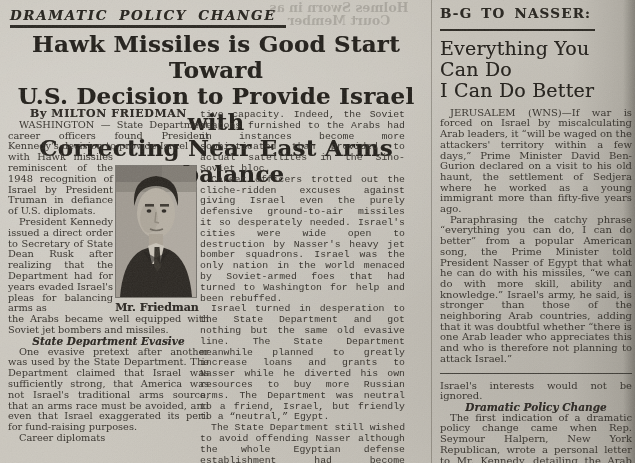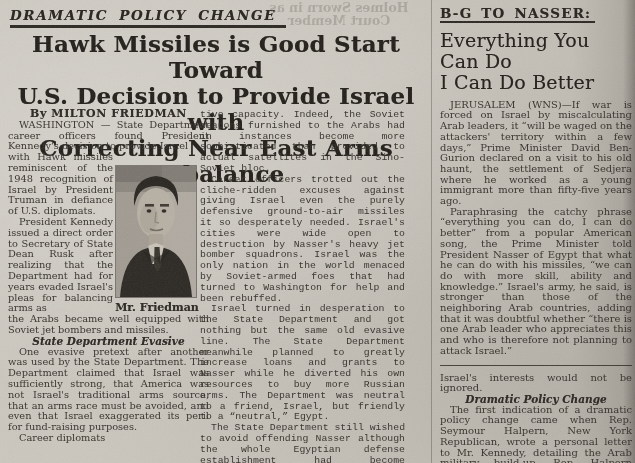--- a/index.html
+++ b/index.html
@@ -81,21 +81,21 @@
   
   .side{
     position:absolute;left:440px;top:4px;width:192px;height:459px;overflow:hidden;
     font-size:10px;line-height:10.7px;text-align:justify;color:#35312b;
   }
   .side p{margin:0;}
   .side p.ind{text-indent:10px;}
   .kicker-side{
     display:inline-block;
     font-weight:bold;font-size:13.5px;letter-spacing:1.2px;word-spacing:3px;
-    color:#26231d;border-bottom:2.5px solid #2b2822;padding:0 4px 2px 0;
+    color:#26231d;border-bottom:2.5px solid #2b2822;padding:0 4px 10px 0;
     margin:4px 0 7px 0;
   }
   .headline-side{
     font-weight:normal;font-size:19px;line-height:21px;letter-spacing:0.2px;
     color:#211e19;text-align:left;margin:0 0 7px 0;
   }
   .side-rule{
     border:none;border-top:1.5px solid rgba(45,42,36,0.85);
     margin:8px 0 7px 0;width:100%;
   }

